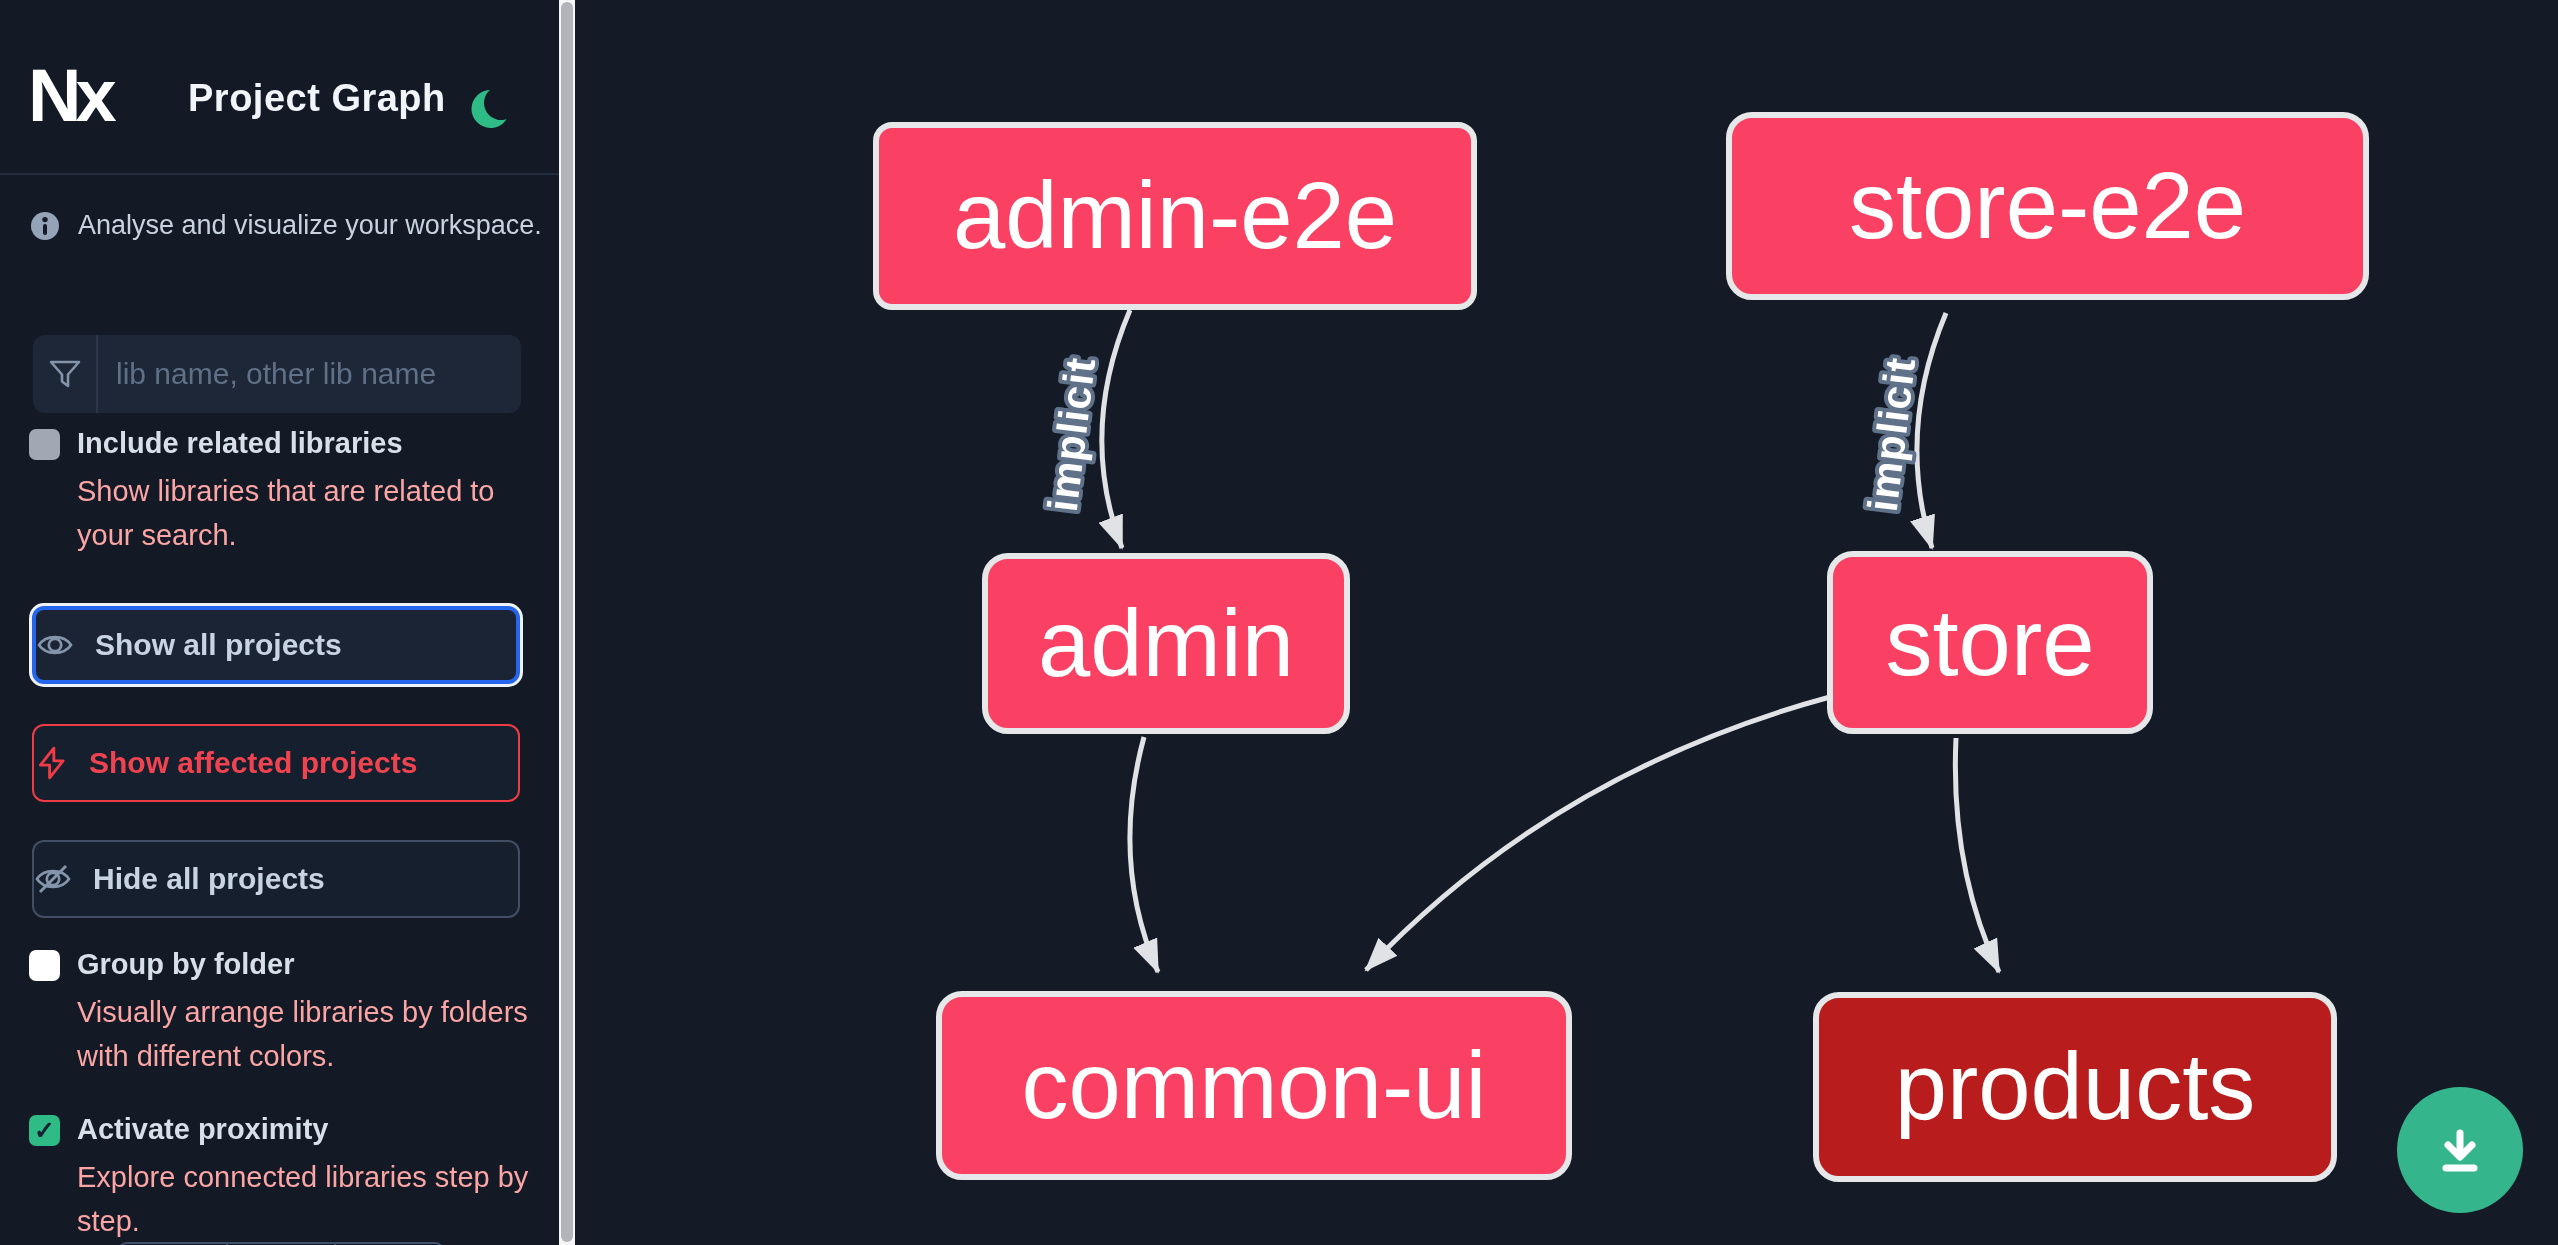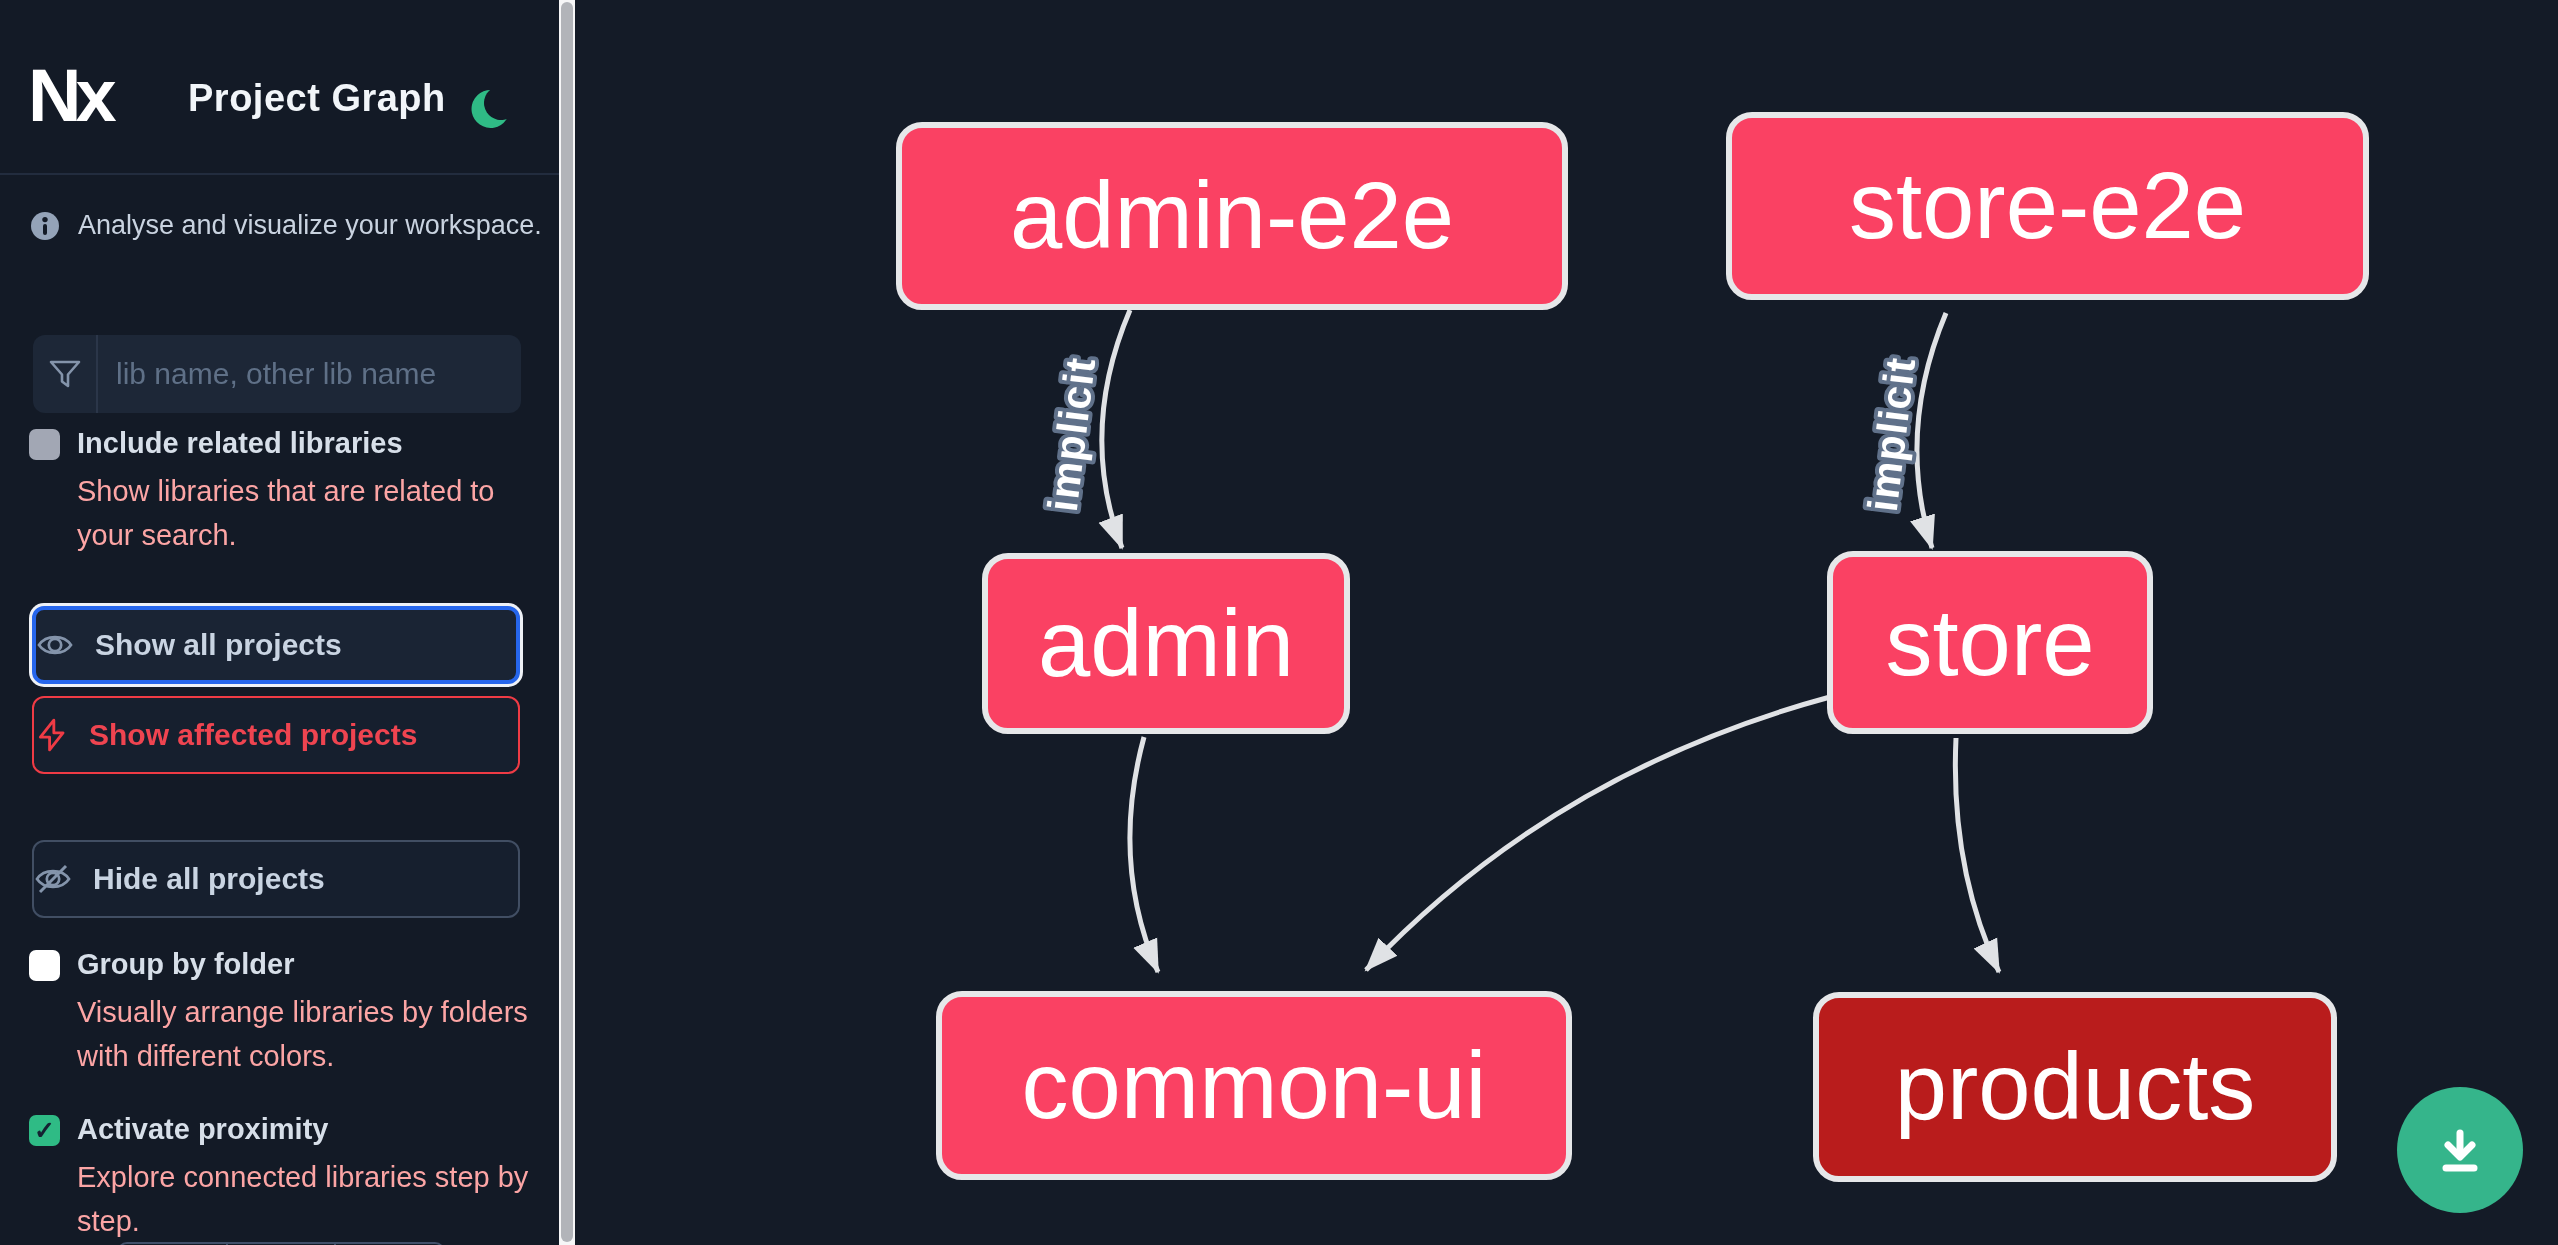--- a/index.html
+++ b/index.html
@@ -110,21 +110,21 @@
     </div>
 
     <button class="btn primary" style="top:606px;">
       <svg width="38" height="28" viewBox="0 0 38 28">
         <path d="M3 14 C10 3.5 28 3.5 35 14 C28 24.5 10 24.5 3 14 Z" fill="none" stroke="#8494ab" stroke-width="2.7"></path>
         <circle cx="19" cy="14" r="6.2" fill="none" stroke="#8494ab" stroke-width="2.7"></circle>
       </svg>
       <span class="blabel">Show all projects</span>
     </button>
 
-    <button class="btn affected" style="top:696px;">
+    <button class="btn affected" style="top:724px;">
       <svg width="34" height="38" viewBox="0 0 24 26">
         <path d="M14 11 V2.5 L4.5 14.5 H11 V23.5 L20.5 11.5 H14 Z" fill="none" stroke="#ef3b45" stroke-width="2" stroke-linejoin="round"></path>
       </svg>
       <span class="blabel">Show affected projects</span>
     </button>
 
     <button class="btn" style="top:840px;">
       <svg width="38" height="32" viewBox="0 0 38 32">
         <path d="M3 16 C10 5.5 28 5.5 35 16 C28 26.5 10 26.5 3 16 Z" fill="none" stroke="#8494ab" stroke-width="2.7"></path>
         <circle cx="19" cy="16" r="6.2" fill="none" stroke="#8494ab" stroke-width="2.7"></circle>
@@ -166,21 +166,21 @@
     </defs>
     <path d="M 1130 310 Q 1078 432 1122 548" fill="none" stroke="#e0e2e5" stroke-width="5" marker-end="url(#arrow)"></path>
     <path d="M 1946 313 Q 1896 432 1932 548" fill="none" stroke="#e0e2e5" stroke-width="5" marker-end="url(#arrow)"></path>
     <path d="M 1144 737 Q 1110 862 1158 972" fill="none" stroke="#e0e2e5" stroke-width="5" marker-end="url(#arrow)"></path>
     <path d="M 1830 697 Q 1553 772 1366 970" fill="none" stroke="#e0e2e5" stroke-width="5" marker-end="url(#arrow)"></path>
     <path d="M 1956 738 Q 1950 868 1999 972" fill="none" stroke="#e0e2e5" stroke-width="5" marker-end="url(#arrow)"></path>
     <text x="1086" y="436" transform="rotate(-83 1086 436)" text-anchor="middle" font-family="Liberation Sans, sans-serif" font-size="42" font-weight="700" fill="#ffffff" stroke="#60718a" stroke-width="8" paint-order="stroke" stroke-linejoin="round" letter-spacing="1">implicit</text>
     <text x="1906" y="436" transform="rotate(-83 1906 436)" text-anchor="middle" font-family="Liberation Sans, sans-serif" font-size="42" font-weight="700" fill="#ffffff" stroke="#60718a" stroke-width="8" paint-order="stroke" stroke-linejoin="round" letter-spacing="1">implicit</text>
   </svg>
 
-  <div class="node affected" style="left:896px; top:122px; width:672px; height:188px;">
+  <div class="node affected" style="left:873px; top:122px; width:604px; height:188px;border-radius:19px;">
     <span>admin-e2e</span>
   </div>
   <div class="node affected" style="left:1726px; top:112px; width:643px; height:188px;">
     <span>store-e2e</span>
   </div>
   <div class="node affected" style="left:982px; top:553px; width:368px; height:181px;">
     <span>admin</span>
   </div>
   <div class="node affected" style="left:1827px; top:551px; width:326px; height:183px;">
     <span>store</span>

